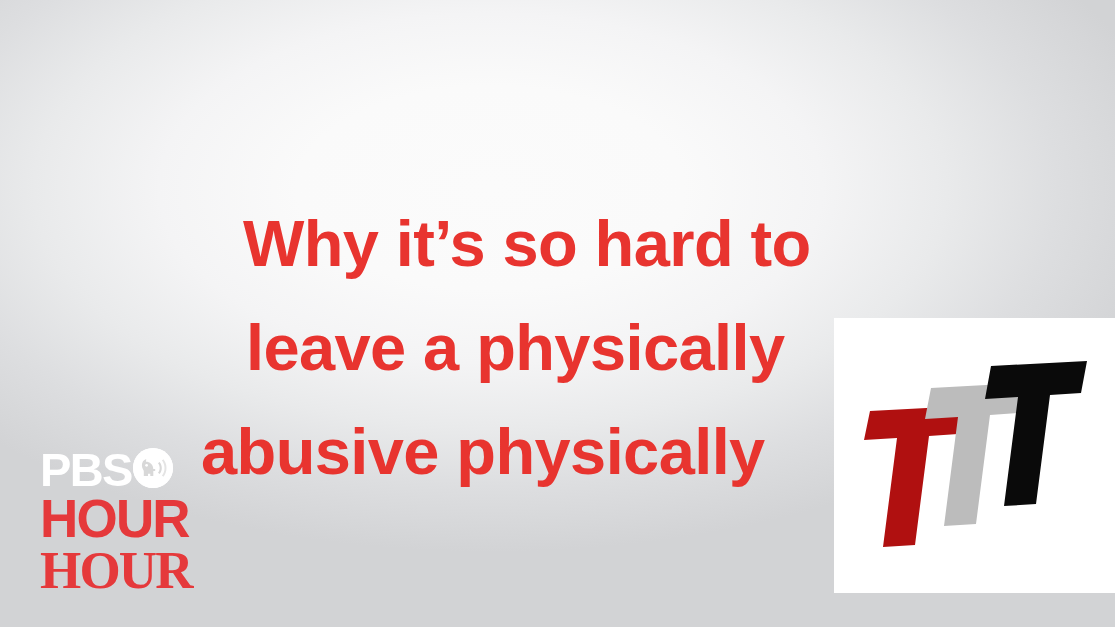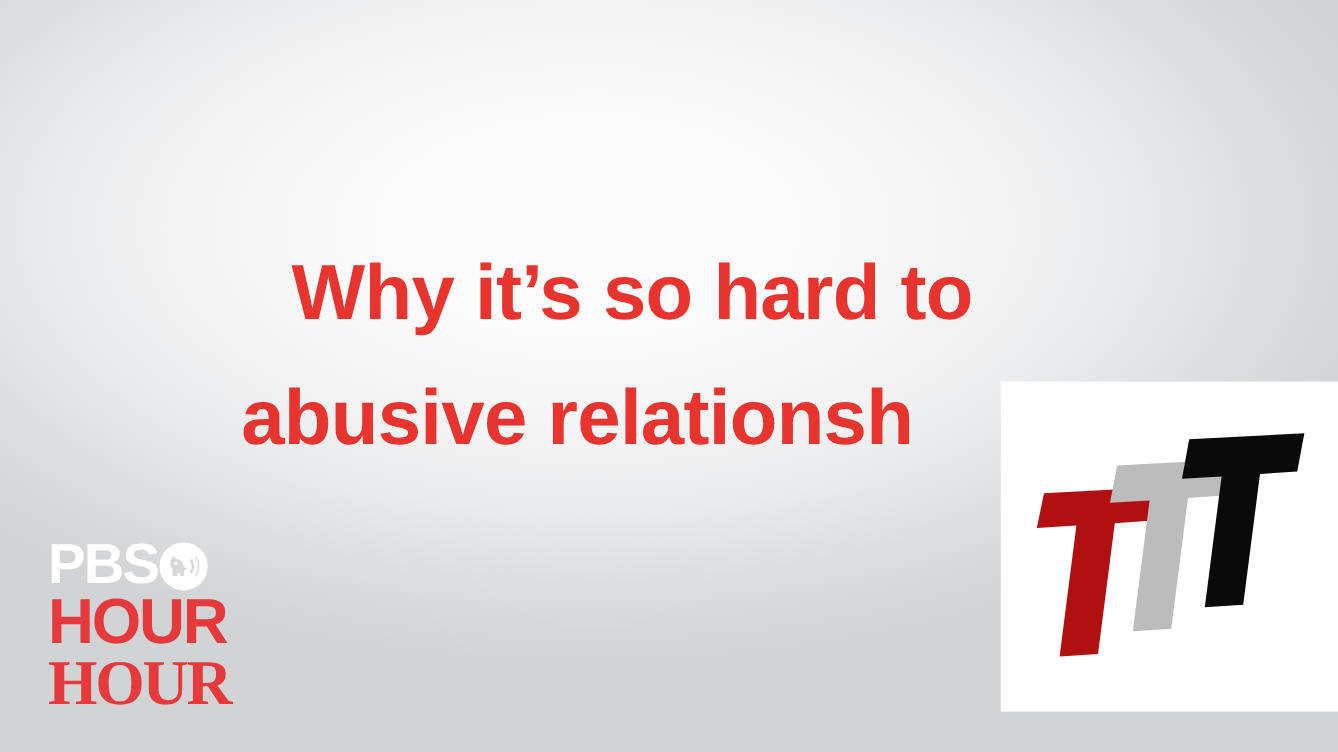--- a/index.html
+++ b/index.html
@@ -54,21 +54,21 @@
   
   .pbs-logo {
     position: absolute;
     left: 40px;
     top: 448px;
     z-index: 3;
     width: 200px;
   }
   .pbs-row {
     display: flex;
-    align-items: flex-end;
+    align-items: flex-start;
     height: 44px;
   }
   .pbs-word {
     font-family: "Liberation Sans", sans-serif;
     font-weight: bold;
     font-size: 47px;
     line-height: 44px;
     letter-spacing: -1.6px;
     color: #ffffff;
   }
@@ -115,21 +115,22 @@
   }
   .ttt-art svg { display: block; }
 </style>
 </head>
 <body>
 
 <div id="stage">
 
   <h1 class="headline">
     <span class="hl-line hl-1">Why it’s so hard to</span>
-    <span class="hl-line hl-3">abusive relationsh</span>
+    <span class="hl-line hl-2">leave a physically</span>
+    <span class="hl-line hl-3">abusive physically</span>
   </h1>
 
   <div class="pbs-logo">
     <div class="pbs-row">
       <span class="pbs-word">PBS</span>
       <span class="pbs-head">
         <svg width="40" height="40" viewBox="0 0 40 40" aria-hidden="true">
           <circle cx="20" cy="20" r="20" fill="#ffffff"></circle>
           <path d="M13.2 11.0c-2.7 0.9 -4.3 3.3 -4.3 6.3 0 1.6 0.4 2.9 1.2 4.1 0.5 0.8 0.7 1.3 0.7 2.0l0 4.6 4.2 0 0 -2.3 2.3 0 0 2.3 3.0 0 0 -5.1 1.9 0 0 -2.0 -1.9 0c-0.1 -2.1 -0.9 -3.9 -2.3 -5.2 -1.5 -1.4 -3.1 -2.0 -4.8 -2.0 -0.1 0 -0.1 0 -0.2 0z" fill="#d8d8d8"></path>
           <circle cx="13.6" cy="17.3" r="1.35" fill="#ffffff"></circle>

